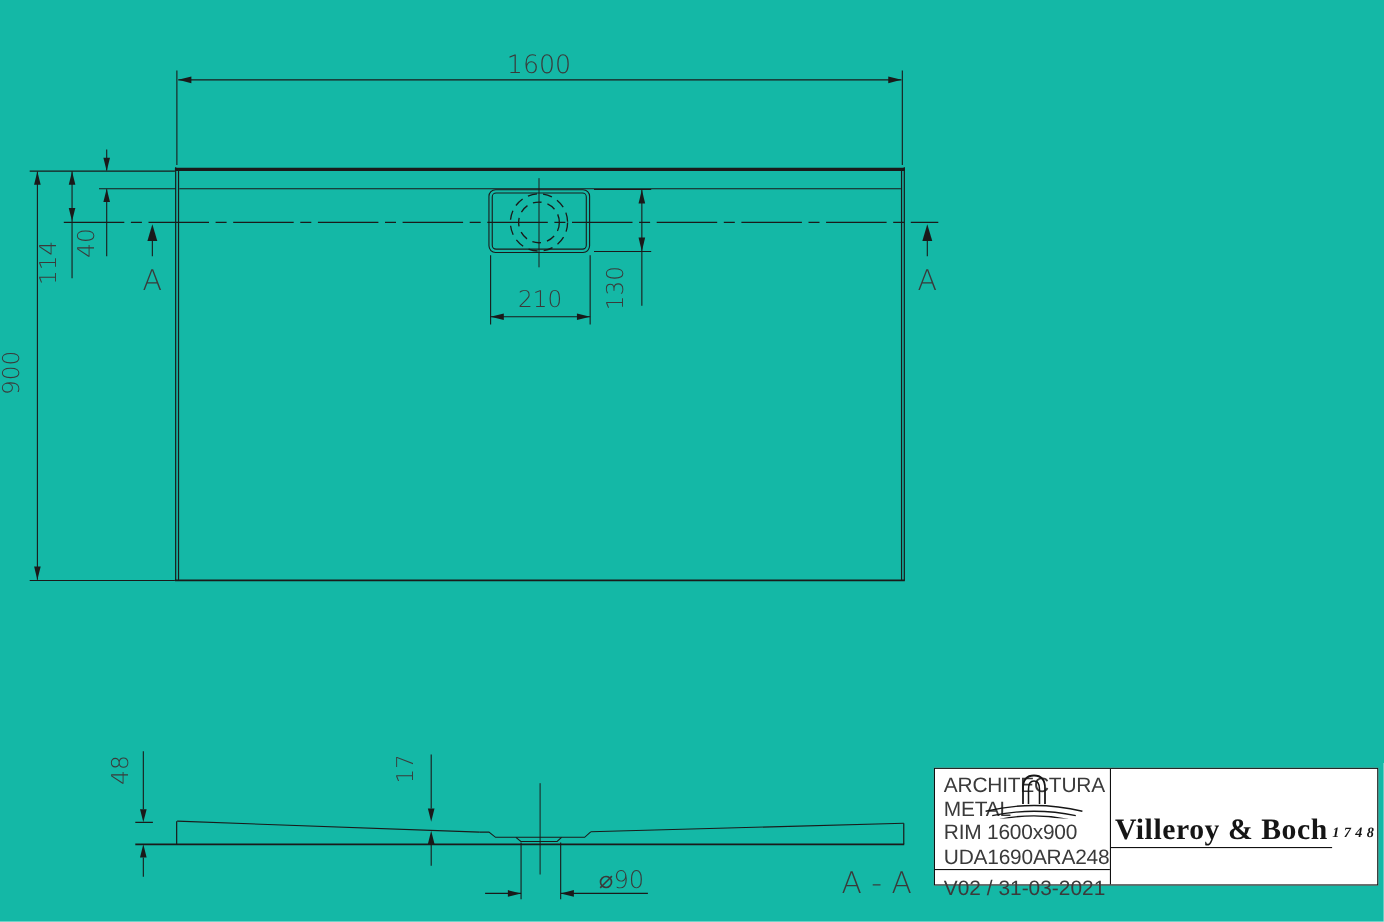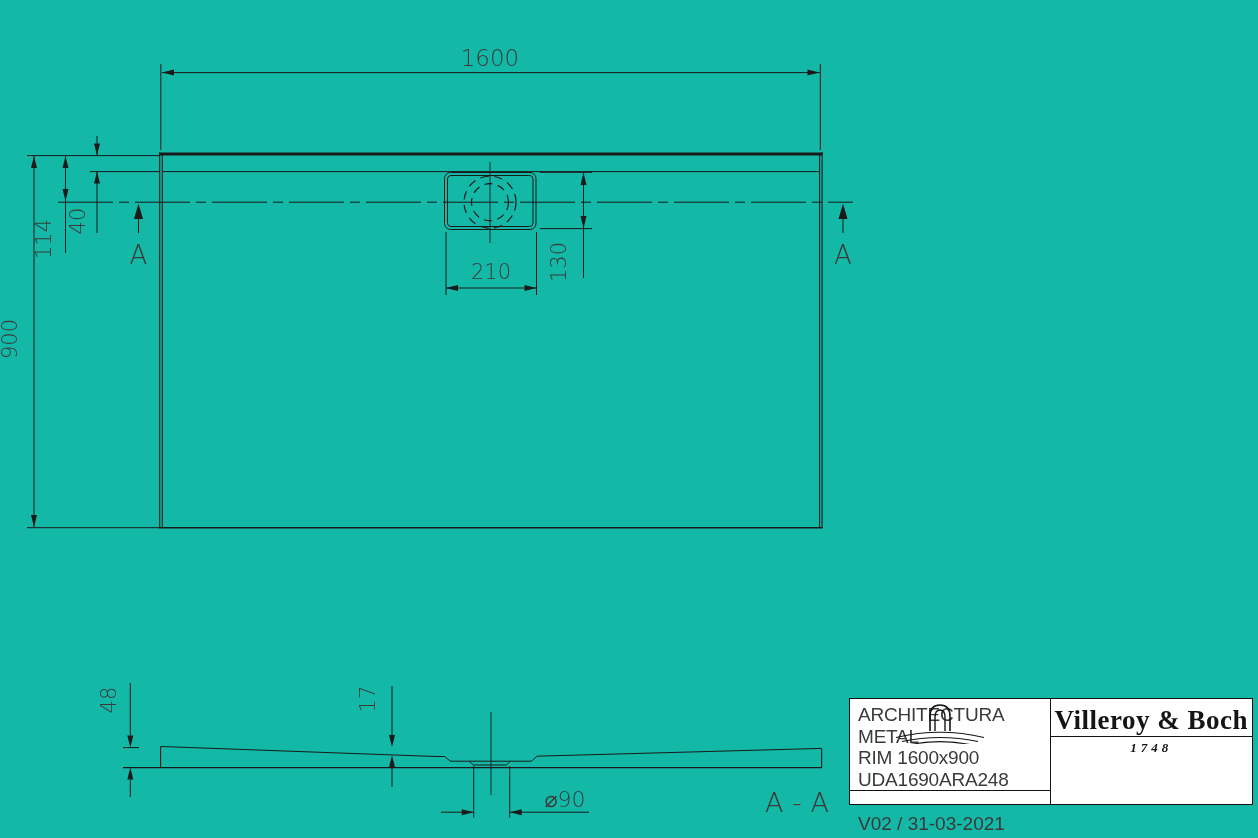--- a/index.html
+++ b/index.html
@@ -8,23 +8,23 @@
   svg{position:absolute;left:0;top:0;}
   .dwg line, .dwg path, .dwg rect, .dwg circle{stroke:#1a1a1a;fill:none;}
   .dim-text{font-family:"DejaVu Sans",sans-serif;font-weight:300;fill:#3a3a3a;}
   .arrow{fill:#1a1a1a;stroke:none;}
   
   .titleblock{position:absolute;left:849px;top:698px;width:404px;height:107px;
               border:1.6px solid #111;display:flex;box-sizing:border-box;background:#fff;}
   .tb-left{width:203px;border-right:1.6px solid #111;display:flex;flex-direction:column;box-sizing:border-box;}
   .tb-product{flex:1;padding:5px 0 0 8px;font-size:19px;line-height:21.5px;color:#3a3a3a;
               font-family:"Liberation Sans",sans-serif;letter-spacing:-0.2px;}
-  .tb-version{border-top:1.6px solid #111;height:35px;box-sizing:border-box;padding:22px 0 0 8px;
+  .tb-version{border-top:1.6px solid #111;height:35px;box-sizing:border-box;padding:7px 0 0 8px;
               font-size:19px;color:#3a3a3a;font-family:"Liberation Sans",sans-serif;}
-  .tb-right{flex:1;display:flex;flex-direction:column;align-items:center;padding-top:7px;box-sizing:border-box;text-align:center;}
+  .tb-right{flex:1;display:flex;flex-direction:row;align-items:center;padding-top:7px;box-sizing:border-box;text-align:center;}
   .brand-name{font-family:"Liberation Serif","DejaVu Serif",serif;font-weight:bold;font-size:27px;
               line-height:26px;color:#151515;letter-spacing:0.5px;white-space:nowrap;
               border-bottom:1.6px solid #111;padding:0 4px 3px 4px;margin-top:1px;}
   .brand-year{font-family:"Liberation Serif","DejaVu Serif",serif;font-weight:bold;font-size:13px;
               color:#151515;letter-spacing:4px;margin-top:3px;font-style:italic;}
 </style>
 </head>
 <body>
 
 <div class="canvas">

